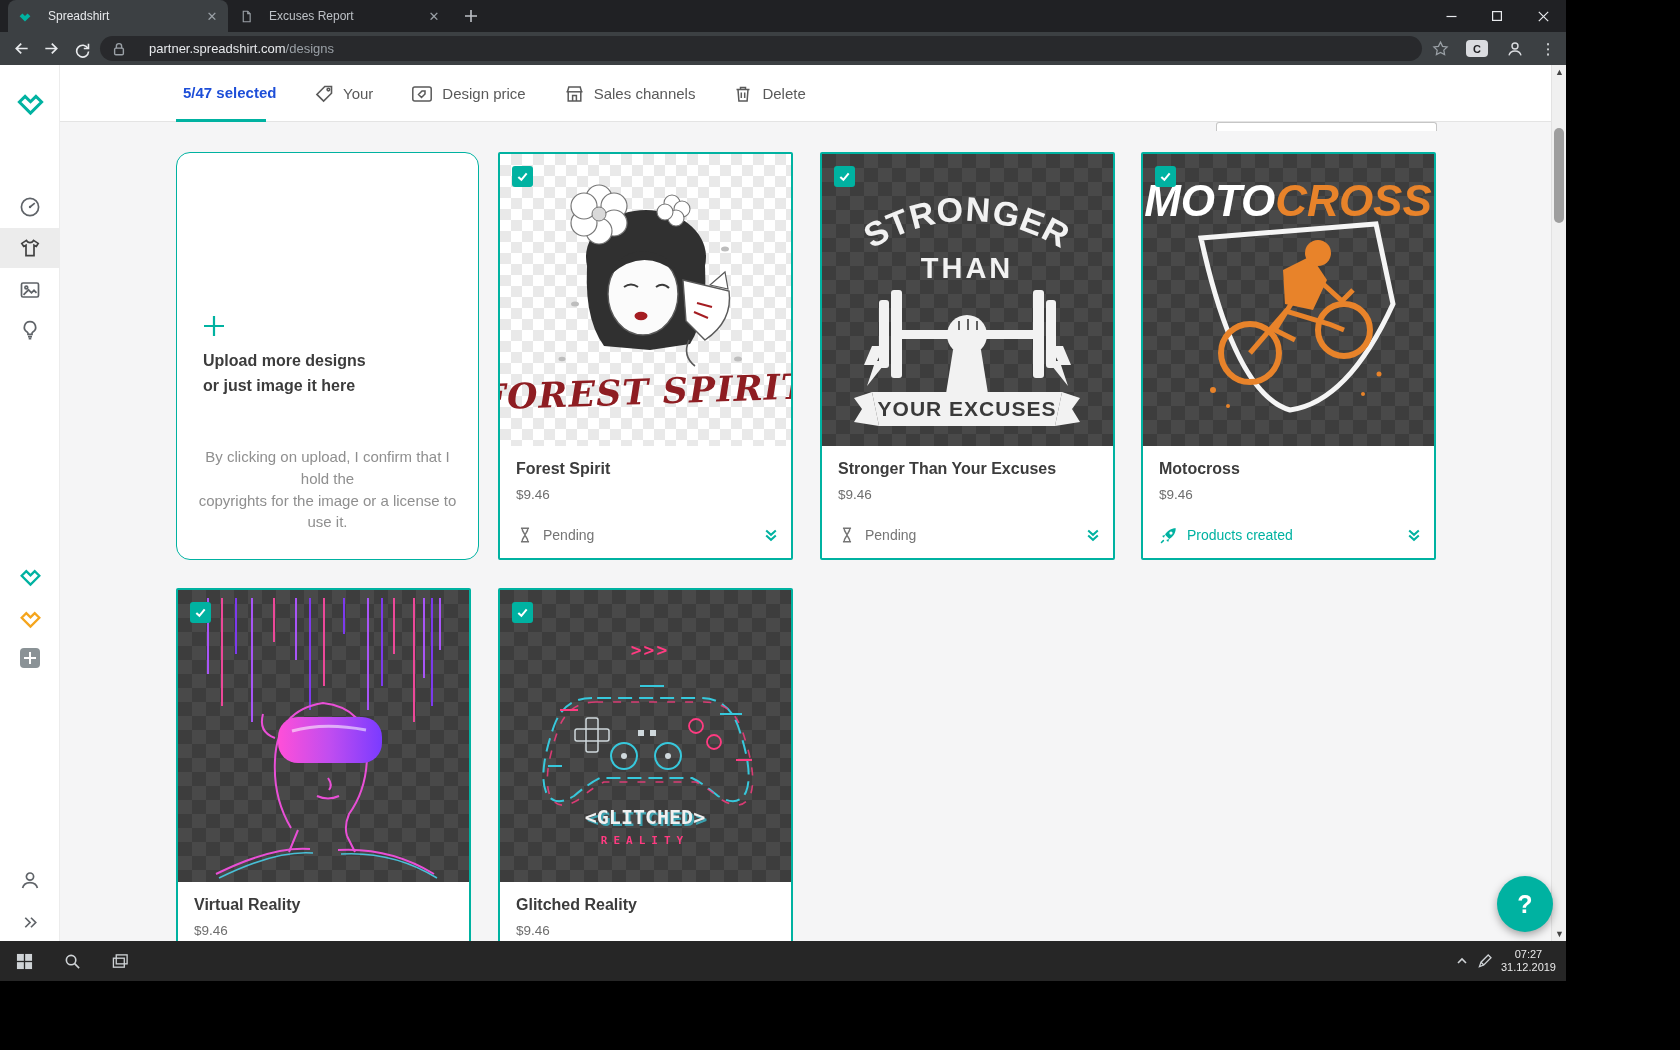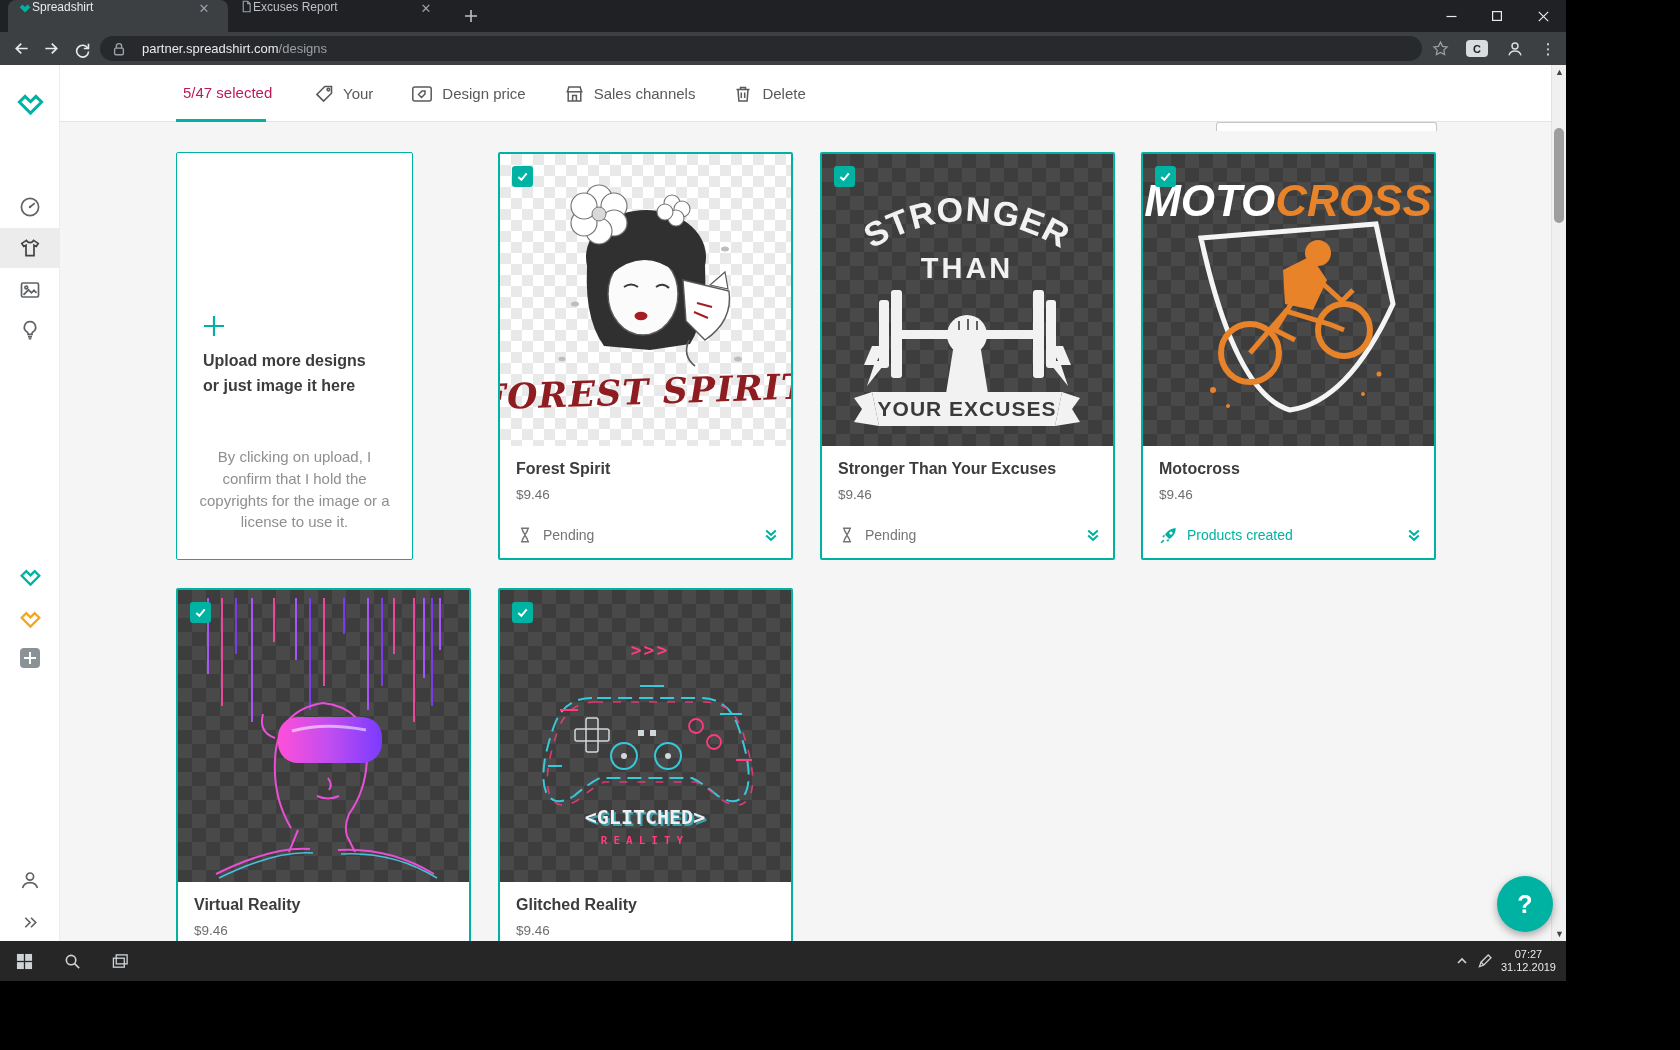--- a/index.html
+++ b/index.html
@@ -6,46 +6,46 @@
   *{margin:0;padding:0;box-sizing:border-box}
   html,body{width:1680px;height:1050px;background:#000;overflow:hidden}
   body{position:relative;font-family:"Liberation Sans",sans-serif}
   .abs{position:absolute}
 
   
   .desktop{position:absolute;left:0;top:0;width:1566px;height:981px;background:#202124;overflow:hidden}
 
   
   .titlebar{position:absolute;left:0;top:0;width:100%;height:32px;background:#202124}
-  .tab{position:absolute;top:0;height:32px;border-radius:8px 8px 0 0;display:flex;padding:0 16px 0 10px;gap:0;font-size:12px}
+  .tab{position:absolute;top:0;height:32px;border-radius:8px 8px 0 0;display:flex;align-items:center;padding:0 8px 0 10px;gap:16px;font-size:12px}
   .tab-active{background:#3c4043;color:#e8eaed}
   .tab-inactive{color:#bdc1c6}
   .t-title{flex:1;white-space:nowrap;overflow:hidden}
   .t-close{width:16px;height:16px;border-radius:50%;display:flex;align-items:center;justify-content:center;color:#9aa0a6;font-size:13px;line-height:1}
   .newtab{position:absolute;left:458px;top:4px;width:26px;height:24px;display:flex;align-items:center;justify-content:center;color:#bdc1c6}
   .wbtn{position:absolute;top:0;width:46px;height:32px;display:flex;align-items:center;justify-content:center;color:#e8eaed}
 
   
   .addressbar{position:absolute;left:0;top:32px;width:100%;height:33px;background:#3c4043}
   .navbtn{position:absolute;top:3px;width:27px;height:27px;border-radius:50%;display:flex;align-items:center;justify-content:center}
-  .omnibox{position:absolute;left:100px;top:4px;width:1322px;height:25px;background:#28292c;border-radius:13px;display:flex;align-items:center;padding:0 12px;gap:16px}
+  .omnibox{position:absolute;left:100px;top:4px;width:1322px;height:25px;background:#28292c;border-radius:13px;display:flex;align-items:center;padding:0 12px;gap:23px}
   .url{font-size:13px;color:#e8eaed;white-space:nowrap}
   .url .path{color:#9aa0a6}
   .chrome-right{position:absolute;top:3px;height:27px;display:flex;align-items:center;justify-content:center}
   .profile-badge{width:22px;height:17px;background:#dadce0;color:#202124;border-radius:4px;font-size:11px;font-weight:bold;display:flex;align-items:center;justify-content:center}
   .dots{color:#e8eaed;font-size:15px;letter-spacing:0}
 
   
   .page{position:absolute;left:0;top:65px;width:1566px;height:876px;background:#f5f5f6;overflow:hidden}
   .sidebar{position:absolute;left:0;top:0;width:60px;height:100%;background:#fff;border-right:1px solid #ececec}
   .side-item{position:absolute;left:0;width:60px;height:40px;display:flex;align-items:center;justify-content:center}
   .side-active{background:#ececec}
 
   .app-toolbar{position:absolute;left:60px;top:0;width:1491px;height:57px;background:#fff;border-bottom:1px solid #e4e4e4}
-  .sel-label{position:absolute;left:123px;top:19px;font-size:15px;font-weight:normal;color:#be185d}
+  .sel-label{position:absolute;left:123px;top:19px;font-size:15px;font-weight:bold;color:#1d4ed8}
   .sel-underline{position:absolute;left:116px;top:54px;width:90px;height:3px;background:#00b2a1}
   .actions{position:absolute;left:254px;top:0;height:57px;display:flex;align-items:center;gap:38px}
   .action{display:flex;align-items:center;gap:9px;font-size:15px;color:#595959;cursor:pointer}
 
   .content{position:absolute;left:60px;top:57px;width:1491px;height:819px;background:#f5f5f6;overflow:hidden}
 
   
   .scrollbar{position:absolute;left:1551px;top:0;width:15px;height:876px;background:#f0f0f0;border-left:1px solid #e2e2e2}
   .sb-thumb{position:absolute;left:2px;top:63px;width:10px;height:95px;background:#9e9e9e;border-radius:5px}
   .sb-arrow{position:absolute;left:0;width:15px;height:14px;display:flex;align-items:center;justify-content:center;color:#444;font-size:9px}
@@ -57,21 +57,21 @@
   .checker-light{background-color:#fff;background-image:linear-gradient(45deg,#e9e9e9 25%,transparent 25%,transparent 75%,#e9e9e9 75%),linear-gradient(45deg,#e9e9e9 25%,transparent 25%,transparent 75%,#e9e9e9 75%);background-size:22px 22px;background-position:0 0,11px 11px}
   .checkbox{position:absolute;left:12px;top:12px;width:21px;height:21px;background:#00b2a1;border-radius:3px;display:flex;align-items:center;justify-content:center}
   .card-info{position:absolute;left:0;top:292px;right:0;bottom:0;padding:14px 16px 0}
   .card-title{font-size:16px;font-weight:bold;color:#3c3c3c}
   .card-price{margin-top:9px;font-size:13.5px;color:#6e6e6e}
   .card-status{position:absolute;left:16px;right:10px;bottom:13px;display:flex;align-items:center;gap:9px}
   .st-label{font-size:14px;color:#757575}
   .st-created .st-label{color:#00b2a1}
   .chev{margin-left:auto;display:flex}
 
-  .upload-card{position:absolute;width:237px;height:408px;background:#fff;border:1px solid #00b2a1;border-radius:2px}
+  .upload-card{position:absolute;width:303px;height:408px;background:#fff;border:1px solid #00b2a1;border-radius:14px}
   .up-title{position:absolute;left:26px;top:196px;font-size:16px;font-weight:bold;color:#3c3c3c;line-height:1.55}
   .up-disc{position:absolute;left:18px;right:18px;bottom:26px;text-align:center;font-size:15px;color:#8f8f8f;line-height:1.45}
 
   .search-partial{position:absolute;left:1156px;top:0;width:221px;height:9px;background:#fff;border:1px solid #c6c6c6;border-bottom:none;border-radius:3px 3px 0 0}
 
   .fab{position:absolute;left:1497px;top:876px;width:56px;height:56px;border-radius:50%;background:#00b2a1;color:#fff;font-size:25px;font-weight:bold;display:flex;align-items:center;justify-content:center;box-shadow:0 3px 8px rgba(0,0,0,.35)}
 
   
   .taskbar{position:absolute;left:0;top:941px;width:1566px;height:40px;background:#262626;display:flex;align-items:stretch}
   .tb-btn{width:48px;display:flex;align-items:center;justify-content:center}

